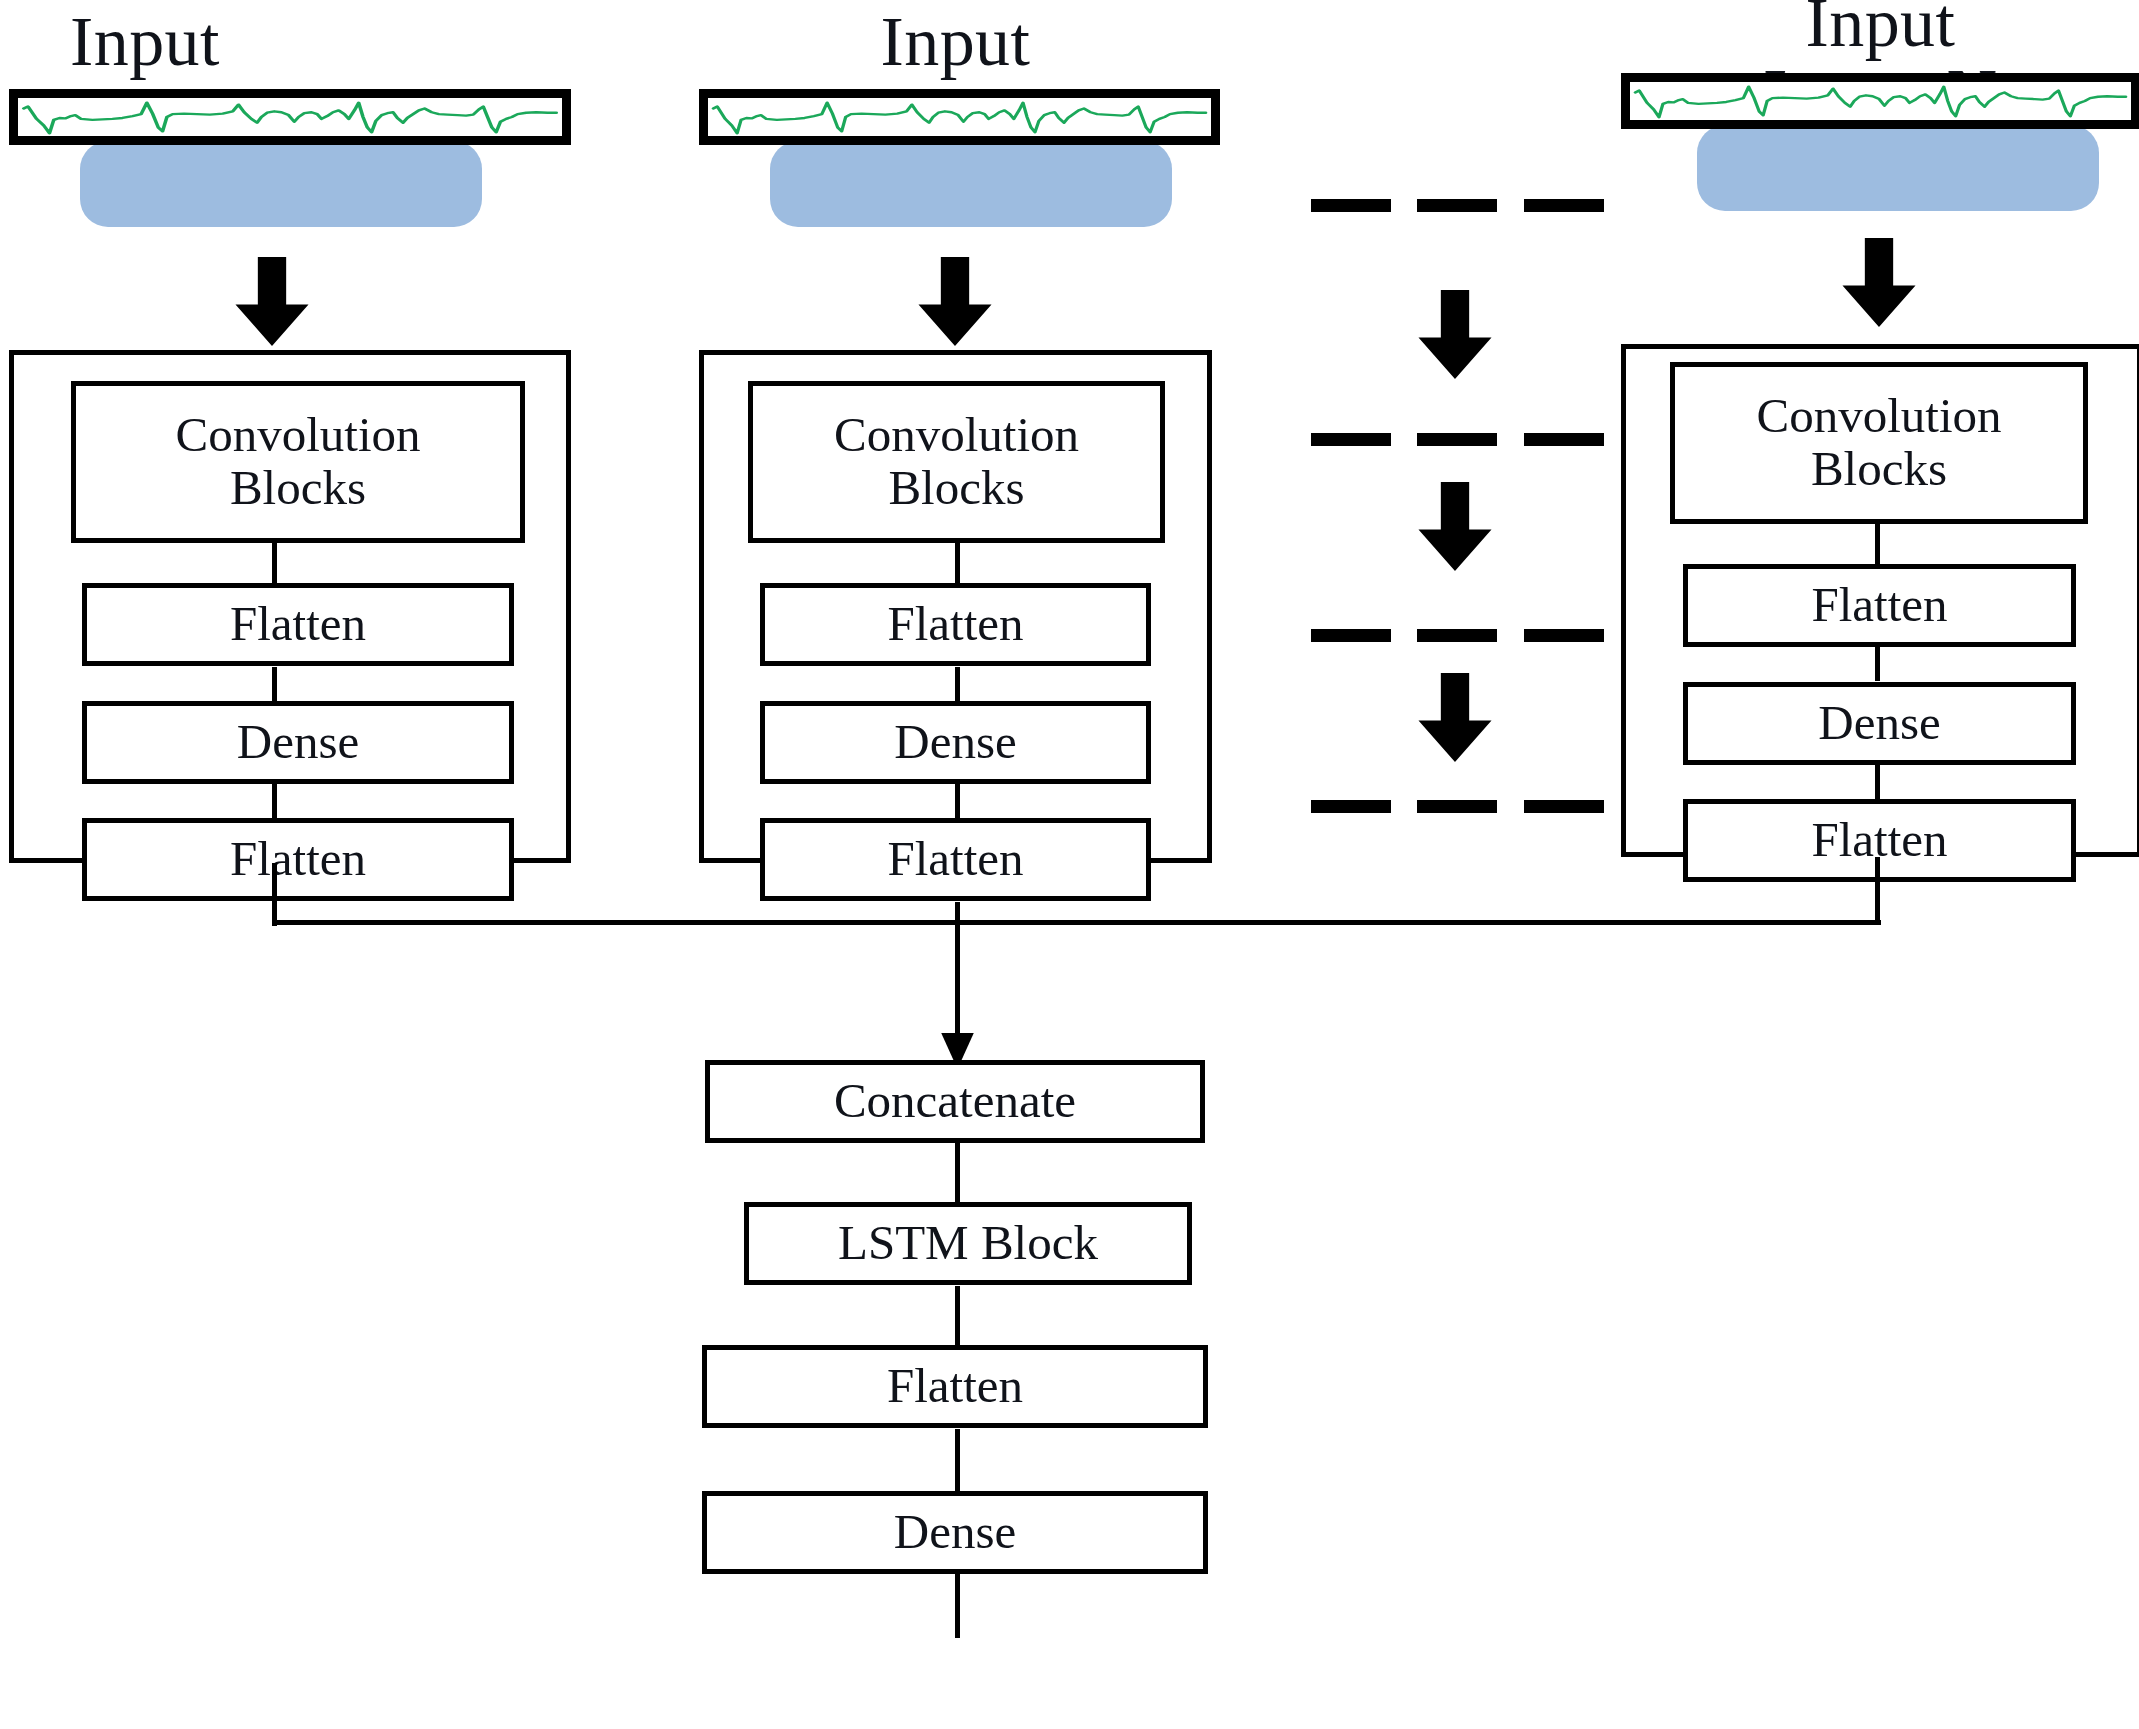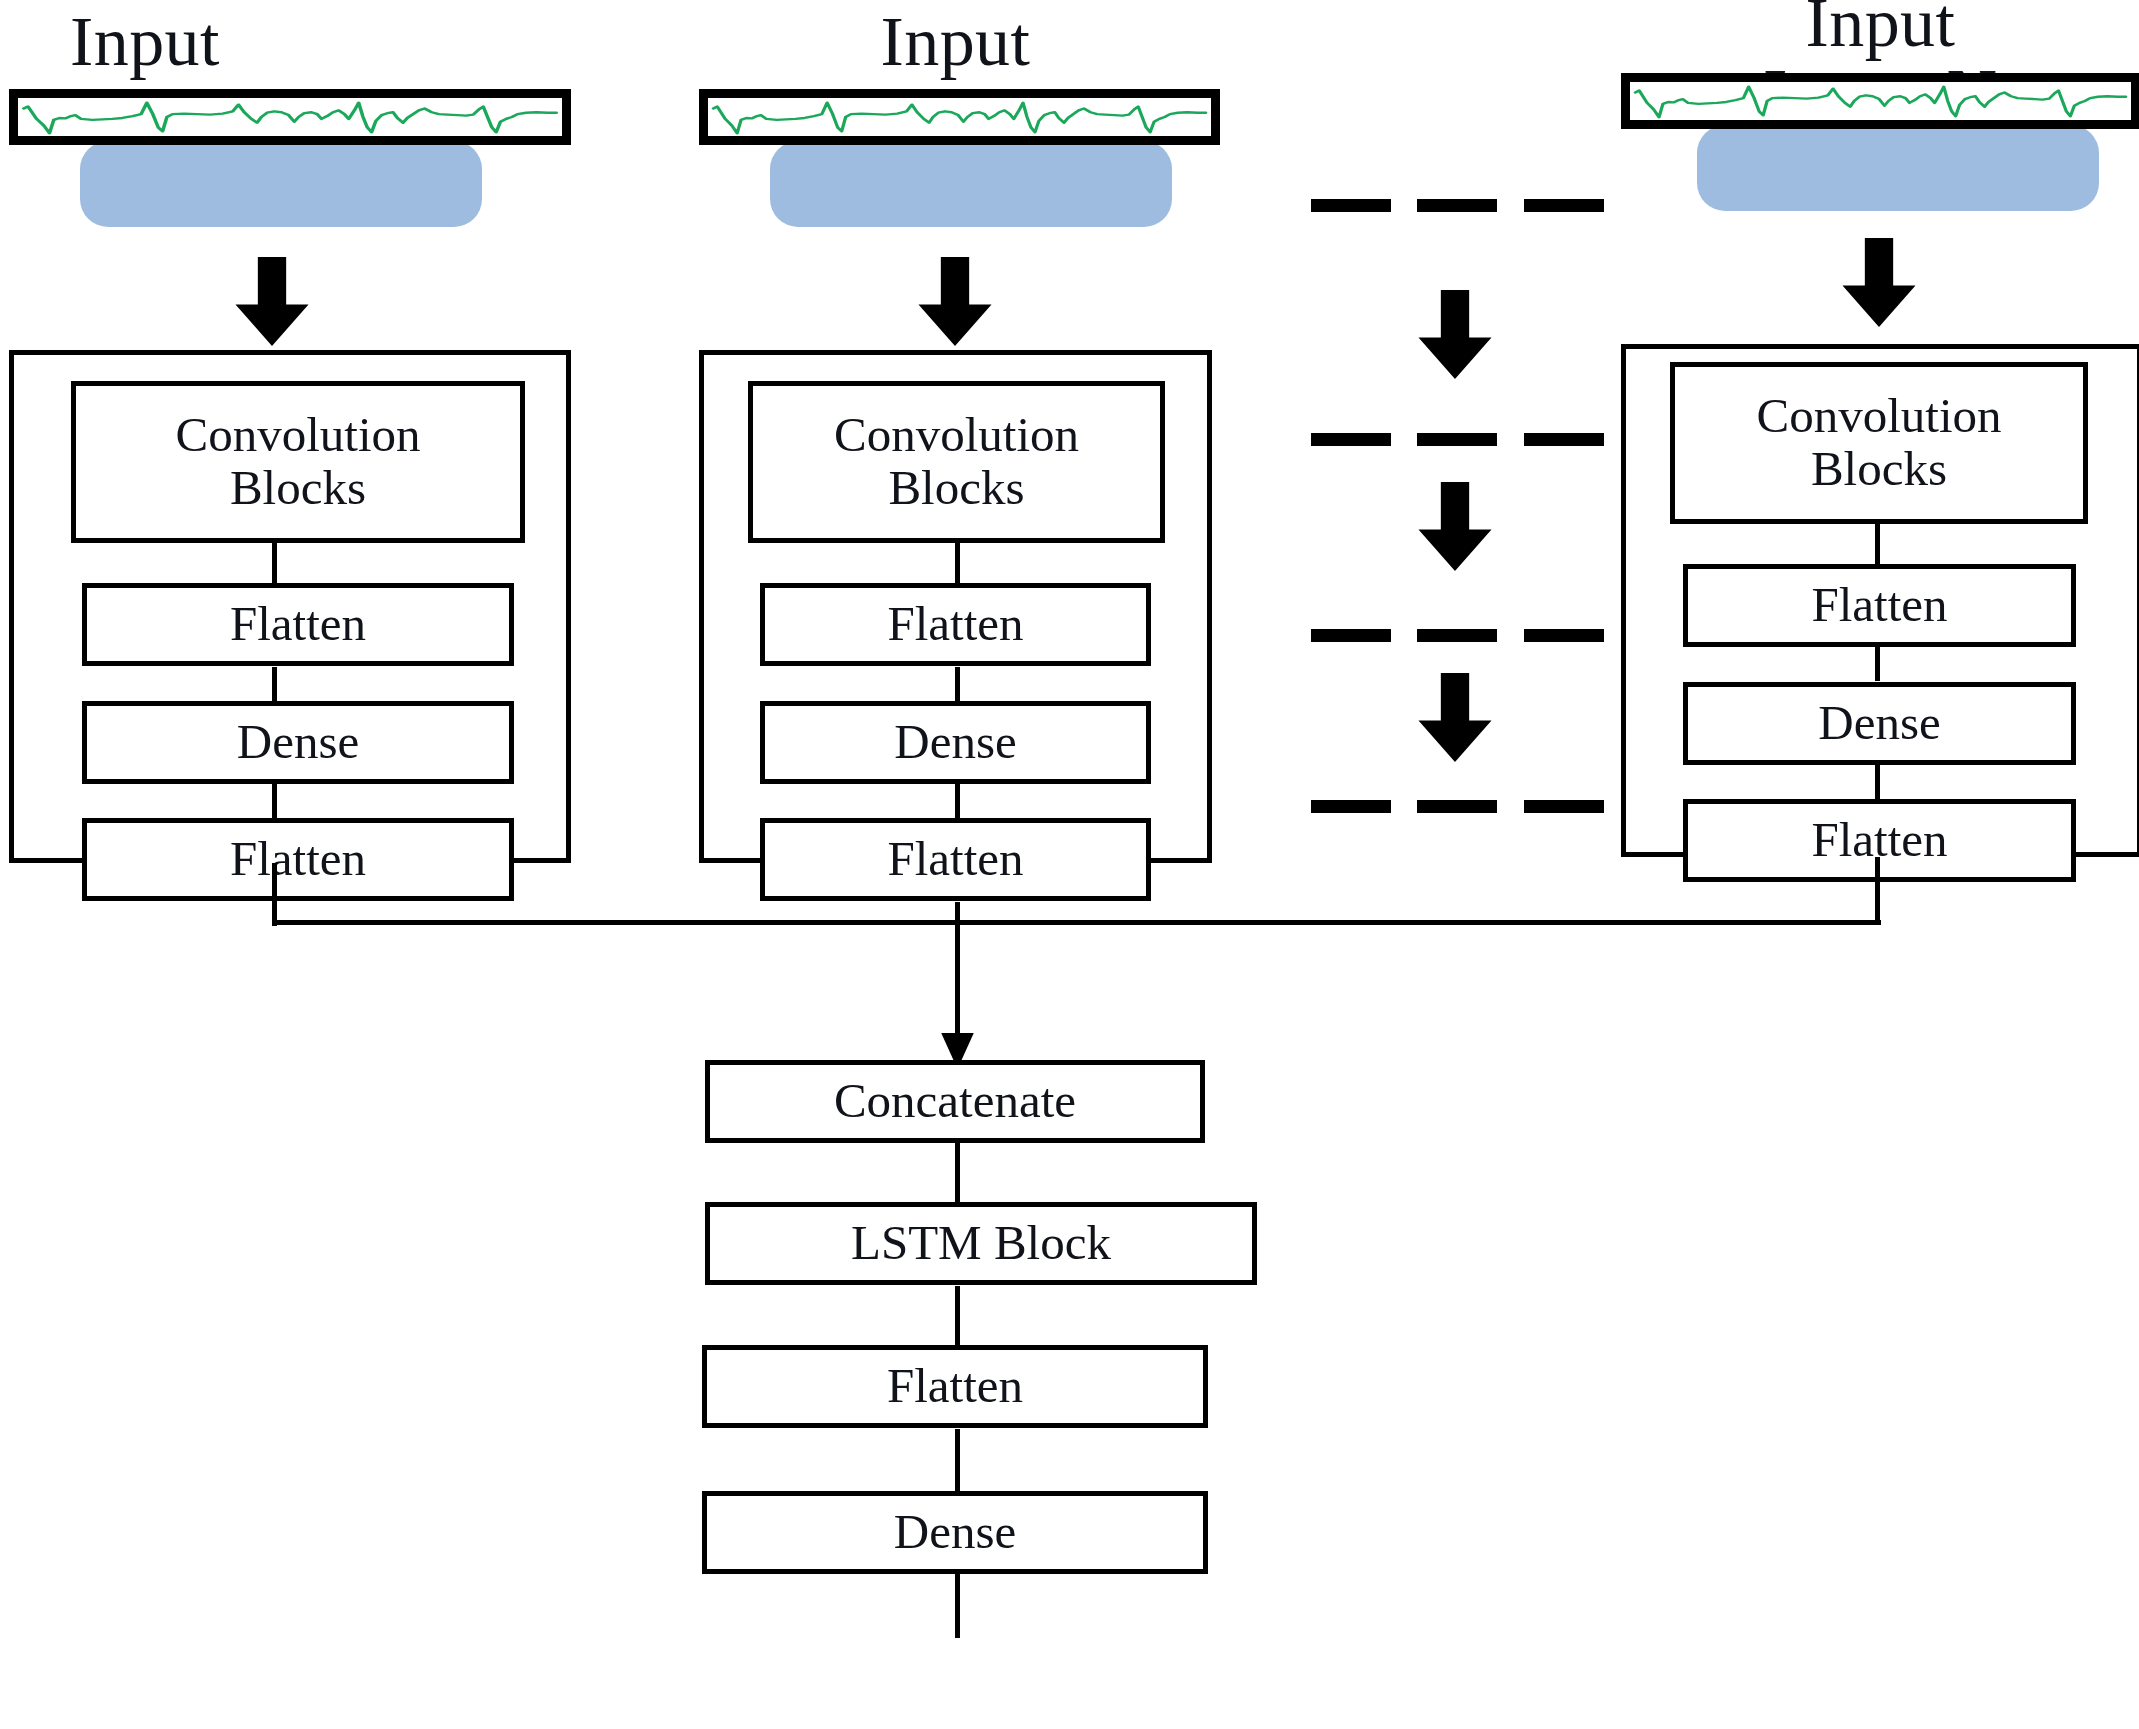--- a/index.html
+++ b/index.html
@@ -221,21 +221,21 @@
 
   <div class="thin-head" style="left:939px; top:1033px; width:37px; height:36px;">
     <svg viewBox="0 0 50 48" preserveAspectRatio="none" aria-hidden="true">
       <polygon fill="#000000" points="3,0 47,0 25,48"></polygon>
     </svg>
   </div>
 
   <div class="layer-box" style="left:705px; top:1060px; width:500px; height:83px;">Concatenate</div>
   <div class="vline" style="left:955px; top:1143px; height:68px;"></div>
 
-  <div class="layer-box" style="left:705px; top:1202px; width:552px; height:83px;">LSTM Block</div>
+  <div class="layer-box" style="left:744px; top:1202px; width:448px; height:83px;">LSTM Block</div>
   <div class="vline" style="left:955px; top:1286px; height:68px;"></div>
 
   <div class="layer-box" style="left:702px; top:1345px; width:506px; height:83px;">Flatten</div>
   <div class="vline" style="left:955px; top:1429px; height:71px;"></div>
 
   <div class="layer-box" style="left:702px; top:1491px; width:506px; height:83px;">Dense</div>
   <div class="vline" style="left:955px; top:1574px; height:64px;"></div>
 
 
 </div>

